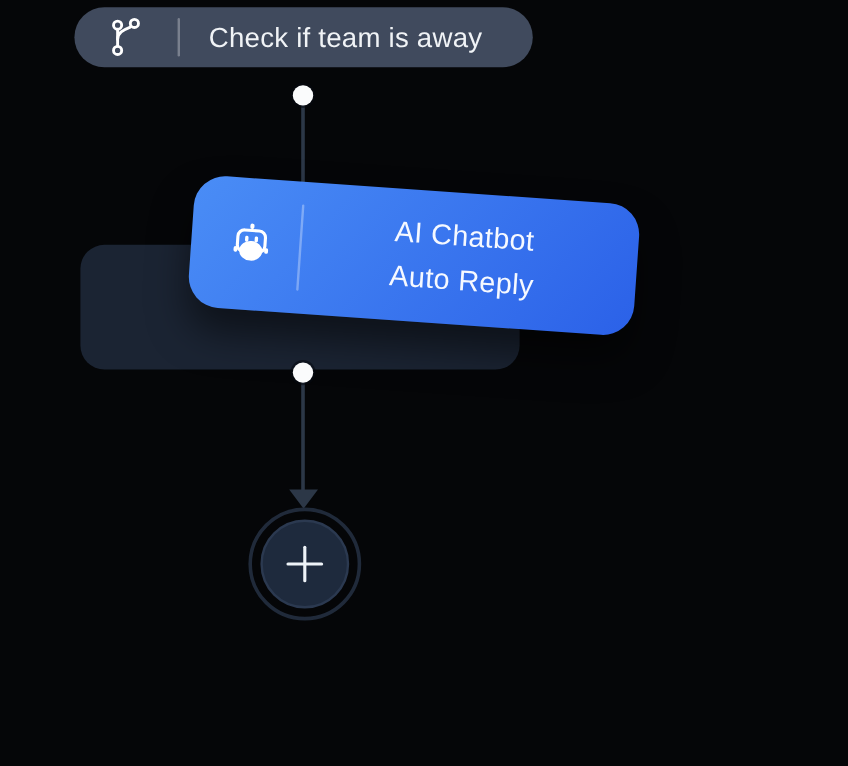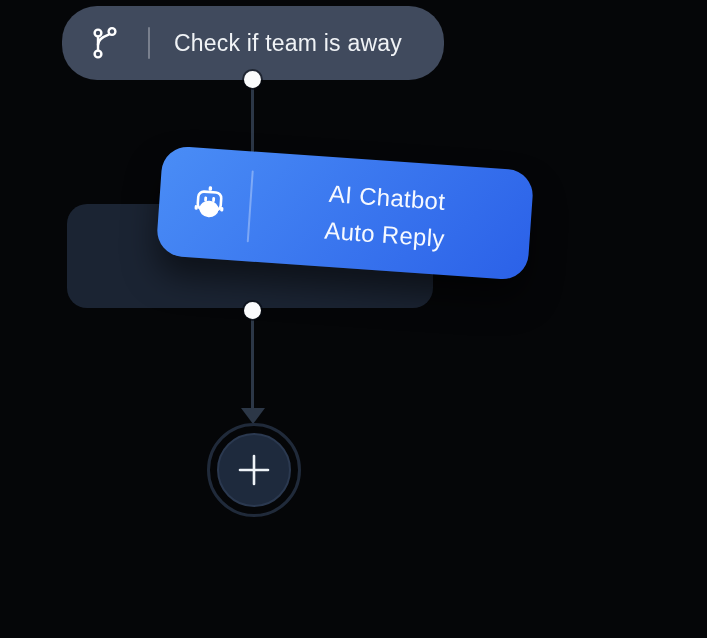--- a/index.html
+++ b/index.html
@@ -15,21 +15,21 @@
     background: var(--canvas-bg, #050608);
     font-family: "Liberation Sans", sans-serif;
   }
 
   
   .condition-node {
     position: absolute;
     left: 62px;
     top: 6px;
     width: 382px;
-    height: 74px;
+    height: 50px;
     border-radius: 35px;
     background: var(--condition-node-bg, #404a5d);
     display: flex;
     align-items: center;
     padding-left: 28px;
     box-sizing: border-box;
     z-index: 4;
   }
   .condition-node .node-icon {
     width: 30px;

